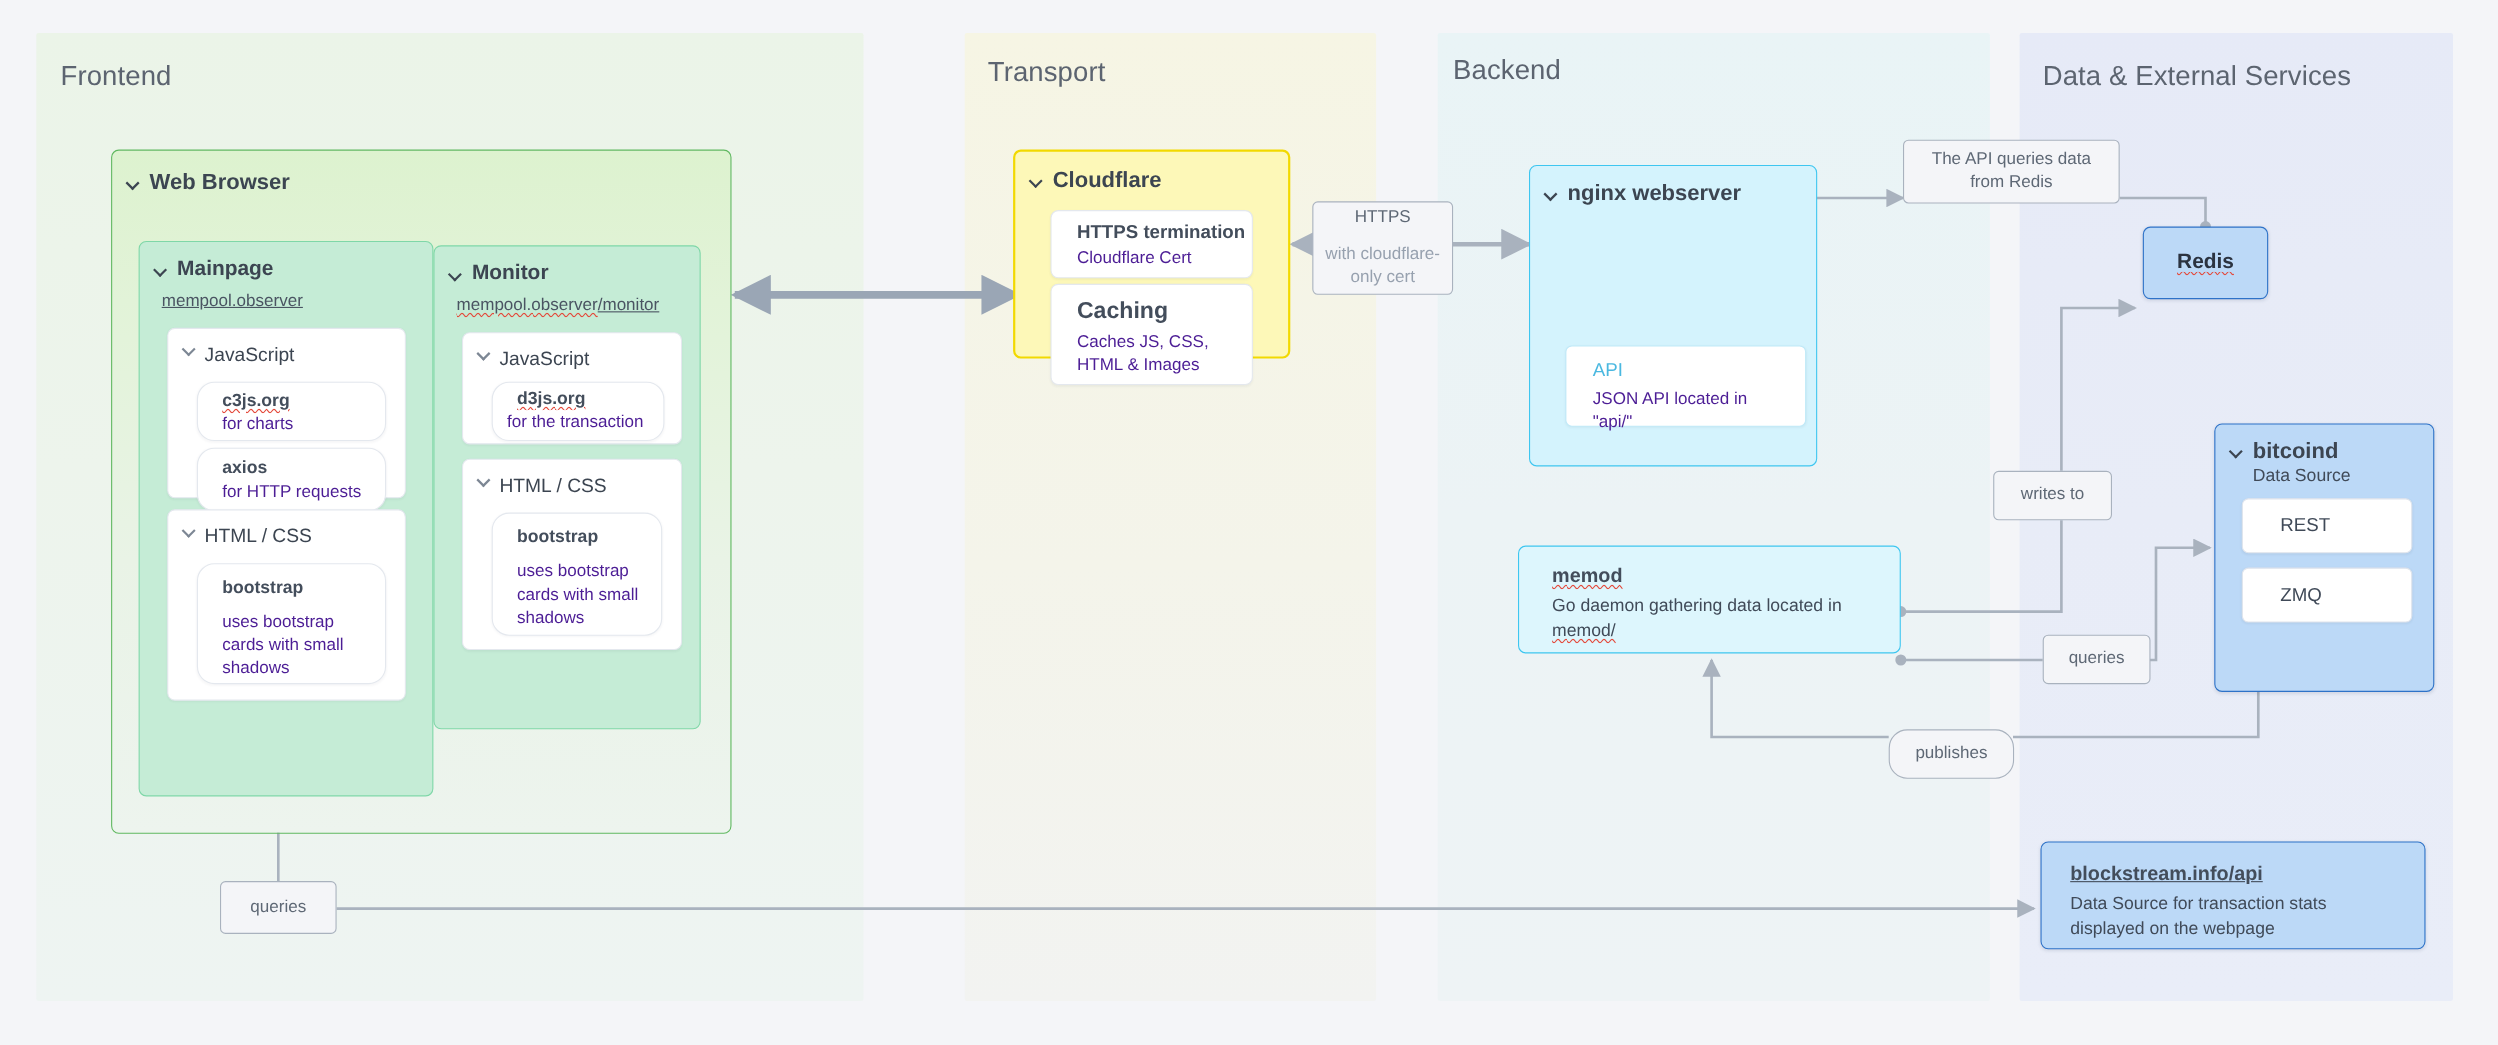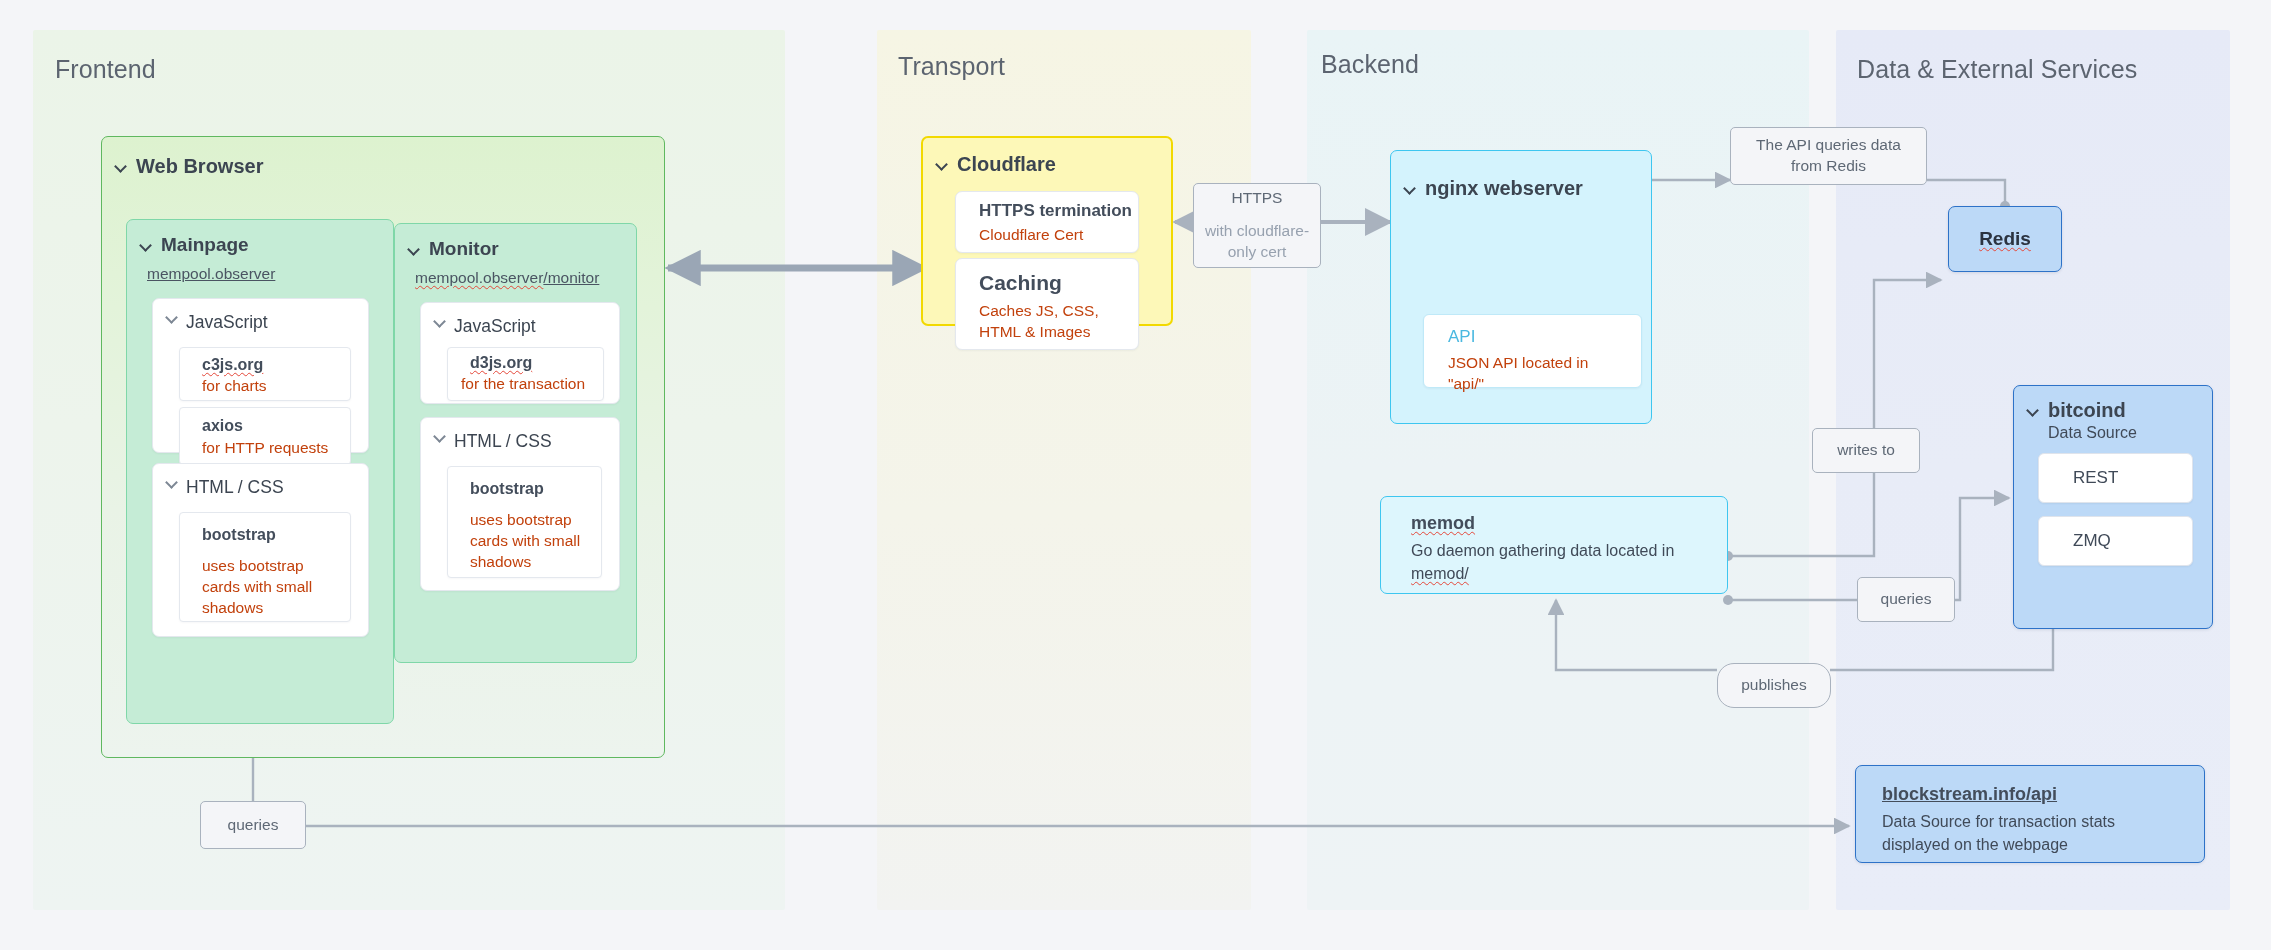--- a/index.html
+++ b/index.html
@@ -62,21 +62,21 @@
     left: 0; top: 1px;
     width: 7px; height: 7px;
     border-right: 2.1px solid #7d8794;
     border-bottom: 2.1px solid #7d8794;
     transform: rotate(45deg);
   }
   .chev-dark::after { border-color: #3c4551; }
 
   .sub {
     font-size: 15.5px;
-    color: #c2410c;
+    color: #4c1d95;
     line-height: 1.35;
   }
   .link {
     text-decoration: underline;
     color: #3c4551;
   }
   .link-sub {
     font-size: 15.5px;
     color: #4a5462;
     text-decoration: underline;
@@ -110,21 +110,21 @@
 
   .white-card {
     background: #ffffff;
     border: 1px solid #e4e8ee;
     border-radius: 7px;
     box-shadow: 0 1px 2px rgba(40,50,70,0.05);
   }
   .leaf-card {
     background: #ffffff;
     border: 1px solid #e4e8ee;
-    border-radius: 4px;
+    border-radius: 16px;
     box-shadow: 0 1px 2px rgba(40,50,70,0.04);
   }
   .leaf-name { font-size: 16px; font-weight: bold; color: #434d5b; }
   .group-label {
     font-size: 17.5px;
     color: #3c4551;
     display: flex; align-items: flex-start; gap: 8px;
   }
 
   
@@ -372,21 +372,21 @@
       <div class="sub" style="position:absolute;left:23px;top:42px;width:140px;">Caches JS, CSS, HTML &amp; Images</div>
     </div>
   </div>
 
   <div class="edge-label" style="left:1193px;top:183px;width:128px;height:85px;flex-direction:column;gap:12px;">
     <span style="color:#5e6875;">HTTPS</span>
     <span style="color:#97a1af;">with cloudflare-only cert</span>
   </div>
 
   <div class="box nginx">
-    <div class="box-title" style="position:absolute;left:14px;top:26px;">
+    <div class="box-title" style="position:absolute;left:14px;top:14px;">
       <span class="chev chev-dark"></span>
       <span>nginx webserver</span>
     </div>
     <div class="nginx-card" style="position:absolute;left:32px;top:163px;width:217px;height:72px;">
       <div style="position:absolute;left:24px;top:12px;">
         <span class="nginx-head">API</span>
       </div>
       <div class="sub" style="position:absolute;left:24px;top:38px;width:180px;">JSON API located in "api/"</div>
     </div>
   </div>

